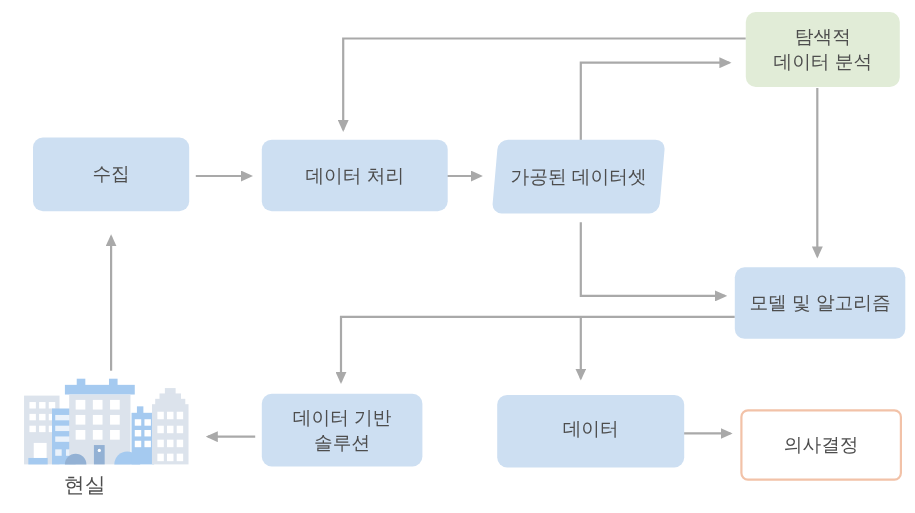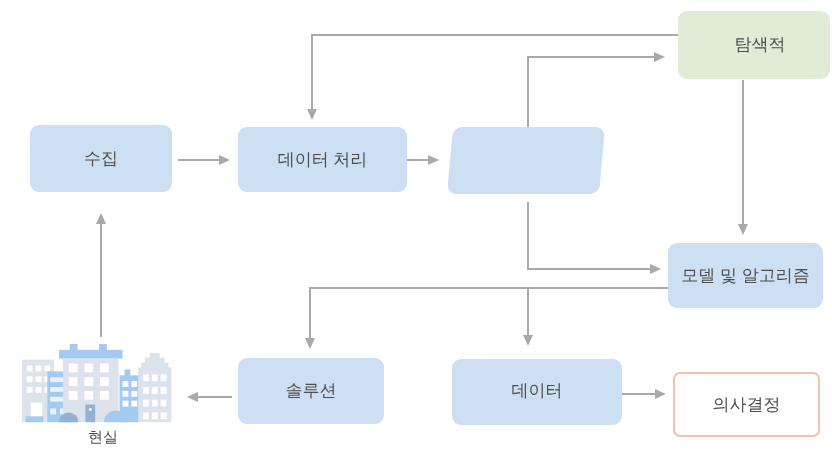--- a/index.html
+++ b/index.html
@@ -8,40 +8,40 @@
     font-family:"Liberation Sans","DejaVu Sans",sans-serif;
     color:var(--text,#4d4d4d);
   }
   .node{
     position:absolute;display:flex;flex-direction:column;align-items:center;justify-content:center;
     text-align:center;font-size:17px;line-height:1.38;border-radius:9px;
     color:var(--text,#4d4d4d);letter-spacing:0;
   }
   .node .ln{display:block;}
   .blue{background:var(--node-blue,#cddff2);}
-  .green{background:var(--node-green,#e1ecd7);padding-left:12px;}
+  .green{background:var(--node-green,#e1ecd7);}
   .decision{background:var(--decision-bg,#ffffff);border:2px solid var(--decision-border,#f2c2a8);border-radius:7px;}
 
   #n-raw{left:30px;top:125px;width:142px;height:67px;}
   #n-proc{left:238px;top:127px;width:169px;height:65px;}
   #n-data{left:450px;top:127px;width:152px;height:67px;background:transparent;}
   #n-data .para-bg{position:absolute;inset:0;background:var(--node-blue,#cddff2);border-radius:9px;transform:skewX(-5deg);}
   #n-data .para-label{position:relative;z-index:1;}
   #n-eda{left:678px;top:11px;width:140px;height:68px;}
   #n-model{left:668px;top:243px;width:155px;height:65px;}
   #n-sol{left:238px;top:358px;width:146px;height:66px;}
   #n-viz{left:452px;top:359px;width:170px;height:66px;font-family:Liberation Mono, monospace;}
   #n-dec{left:673px;top:360px;width:147px;height:65px;box-sizing:border-box;margin-top:12px;}
 
   svg.arrows{position:absolute;left:0;top:0;width:832px;height:466px;pointer-events:none;}
   .arrow-path{fill:none;stroke:var(--arrow,#a9a9a9);stroke-width:2;}
   #ah path{fill:var(--arrow,#a9a9a9);}
 
   .city{position:absolute;left:18px;top:344px;width:168px;height:86px;}
-  .reality{position:absolute;left:58px;top:428px;width:90px;text-align:center;font-size:15px;color:var(--text,#4d4d4d);}
+  .reality{position:absolute;left:58px;top:428px;width:90px;font-size:19px;color:var(--text,#4d4d4d);}
 </style>
 </head>
 <body>
 
 <div class="canvas">
 
   <svg class="arrows" viewBox="0 0 832 466">
     <defs>
       <marker id="ah" markerWidth="11" markerHeight="10" refX="9" refY="5" orient="auto" markerUnits="userSpaceOnUse">
         <path d="M0,0 L11,5 L0,10 Z"></path>
@@ -63,31 +63,34 @@
   <div class="node blue" id="n-raw">
     <span class="ln">수집</span>
   </div>
 
   <div class="node blue" id="n-proc">
     <span class="ln">데이터 처리</span>
   </div>
 
   <div class="node" id="n-data">
     <div class="para-bg"></div>
+    <span class="ln para-label">가공된 데이터셋</span>
   </div>
 
   <div class="node green" id="n-eda">
     <span class="ln">탐색적</span>
+    <span class="ln">데이터 분석</span>
   </div>
 
   <div class="node blue" id="n-model">
     <span class="ln">모델 및 알고리즘</span>
   </div>
 
   <div class="node blue" id="n-sol">
+    <span class="ln">데이터 기반</span>
     <span class="ln">솔루션</span>
   </div>
 
   <div class="node blue" id="n-viz">
     <span class="ln">데이터</span>
   </div>
 
   <div class="node decision" id="n-dec">
     <span class="ln">의사결정</span>
   </div>

